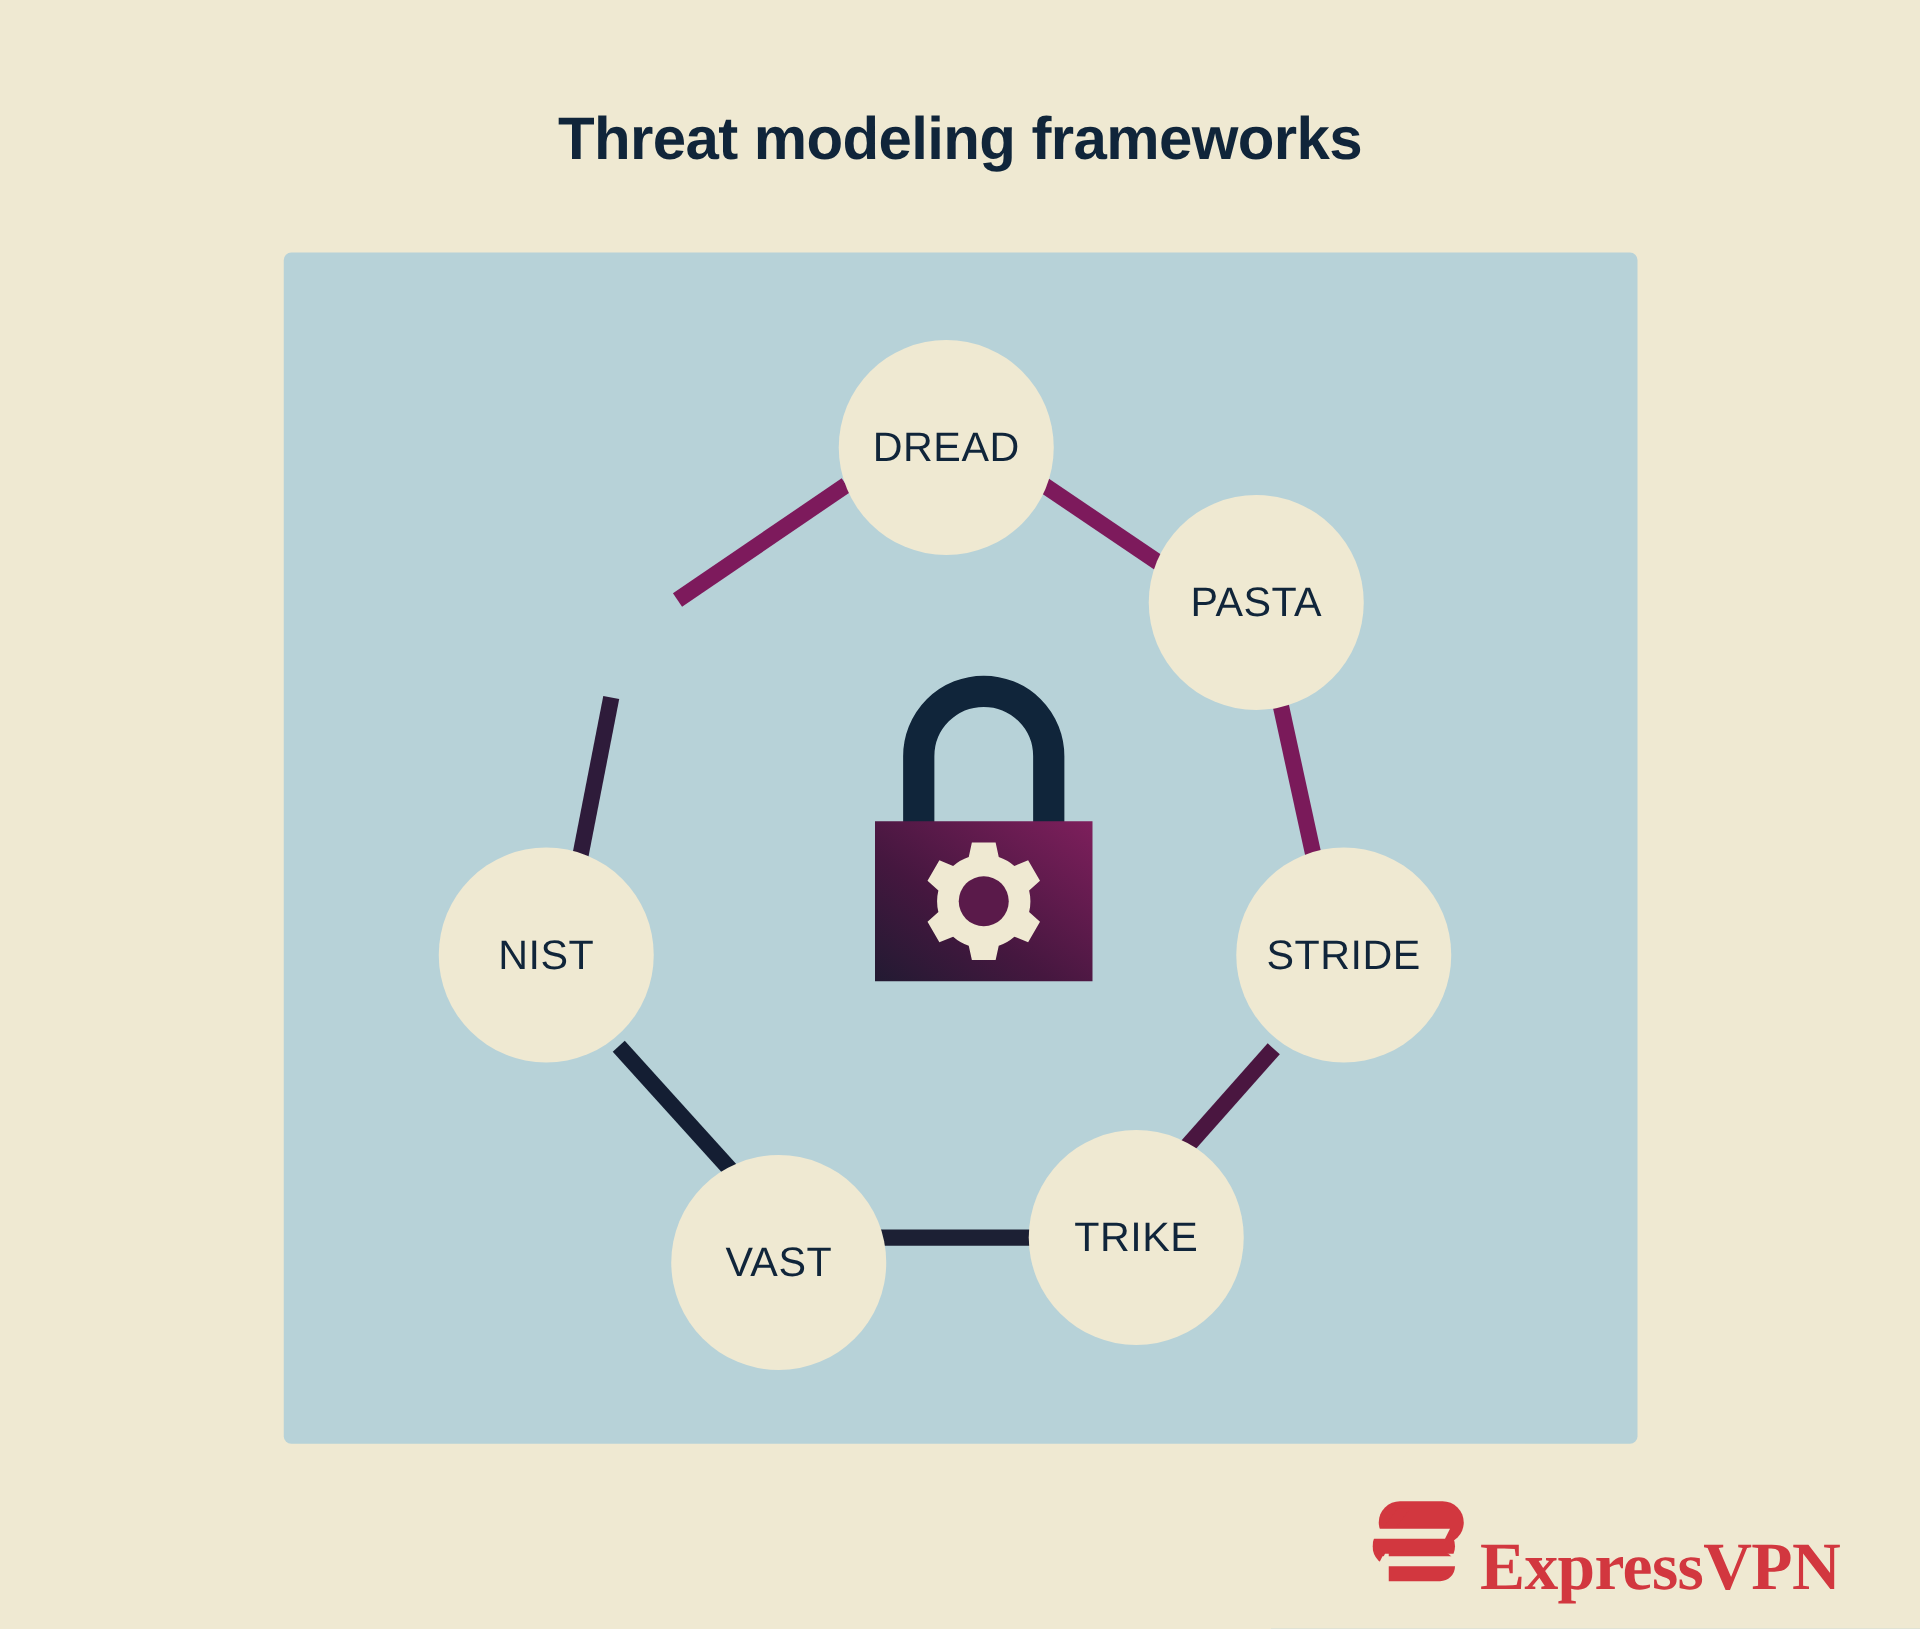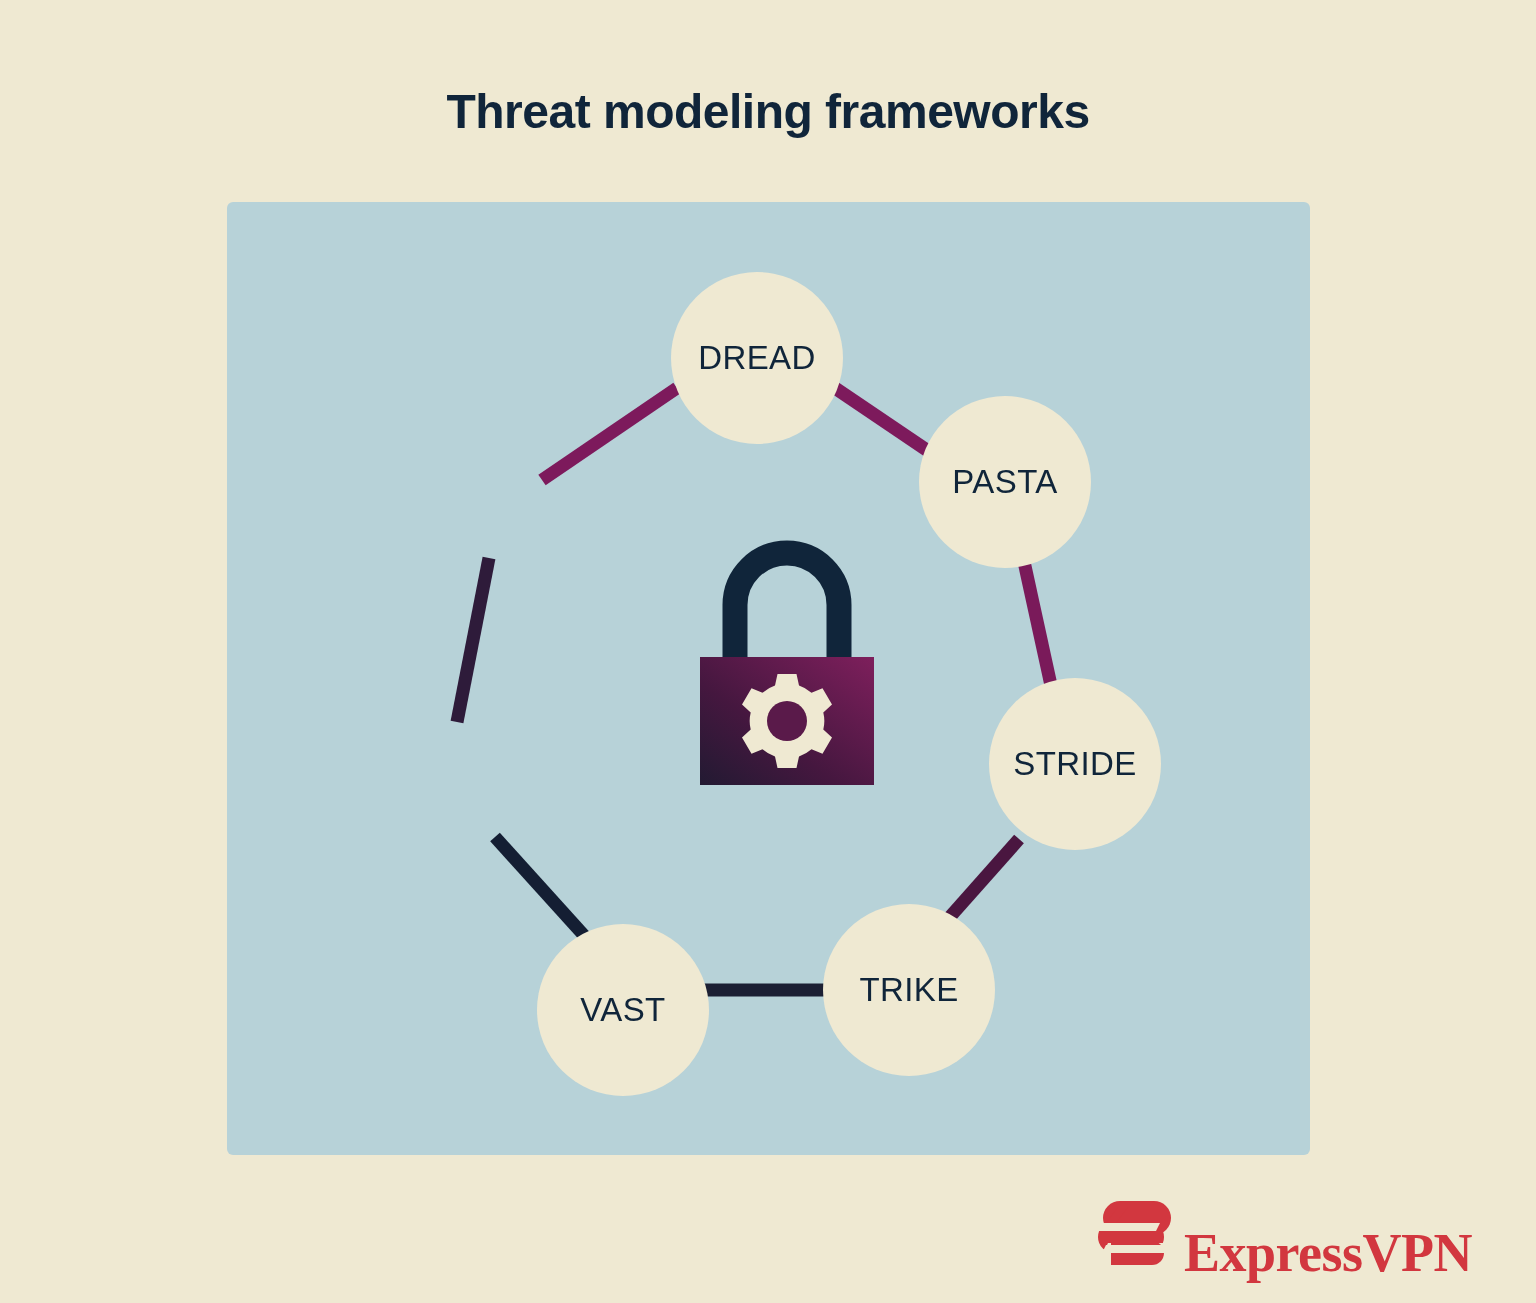--- a/index.html
+++ b/index.html
@@ -131,20 +131,23 @@
     </div>
     <div class="node-circle" style="left:762px; top:476px;">
       <span class="node-label">STRIDE</span>
     </div>
     <div class="node-circle" style="left:596px; top:702px;align-items:center;">
       <span class="node-label">TRIKE</span>
     </div>
     <div class="node-circle" style="left:310px; top:722px;justify-content:center;">
       <span class="node-label">VAST</span>
     </div>
+    <div class="node-circle" style="left:124px; top:476px;">
+      <span class="node-label">NIST</span>
+    </div>
 
     <div id="lock-wrap">
       <svg viewBox="0 0 180 260" width="180" height="260">
         <defs>
           <linearGradient id="bodyGrad" x1="0" y1="1" x2="1" y2="0">
             <stop offset="0%" stop-color="#221A32"></stop>
             <stop offset="40%" stop-color="#45173F"></stop>
             <stop offset="100%" stop-color="#7E1F5C"></stop>
           </linearGradient>
         </defs>

